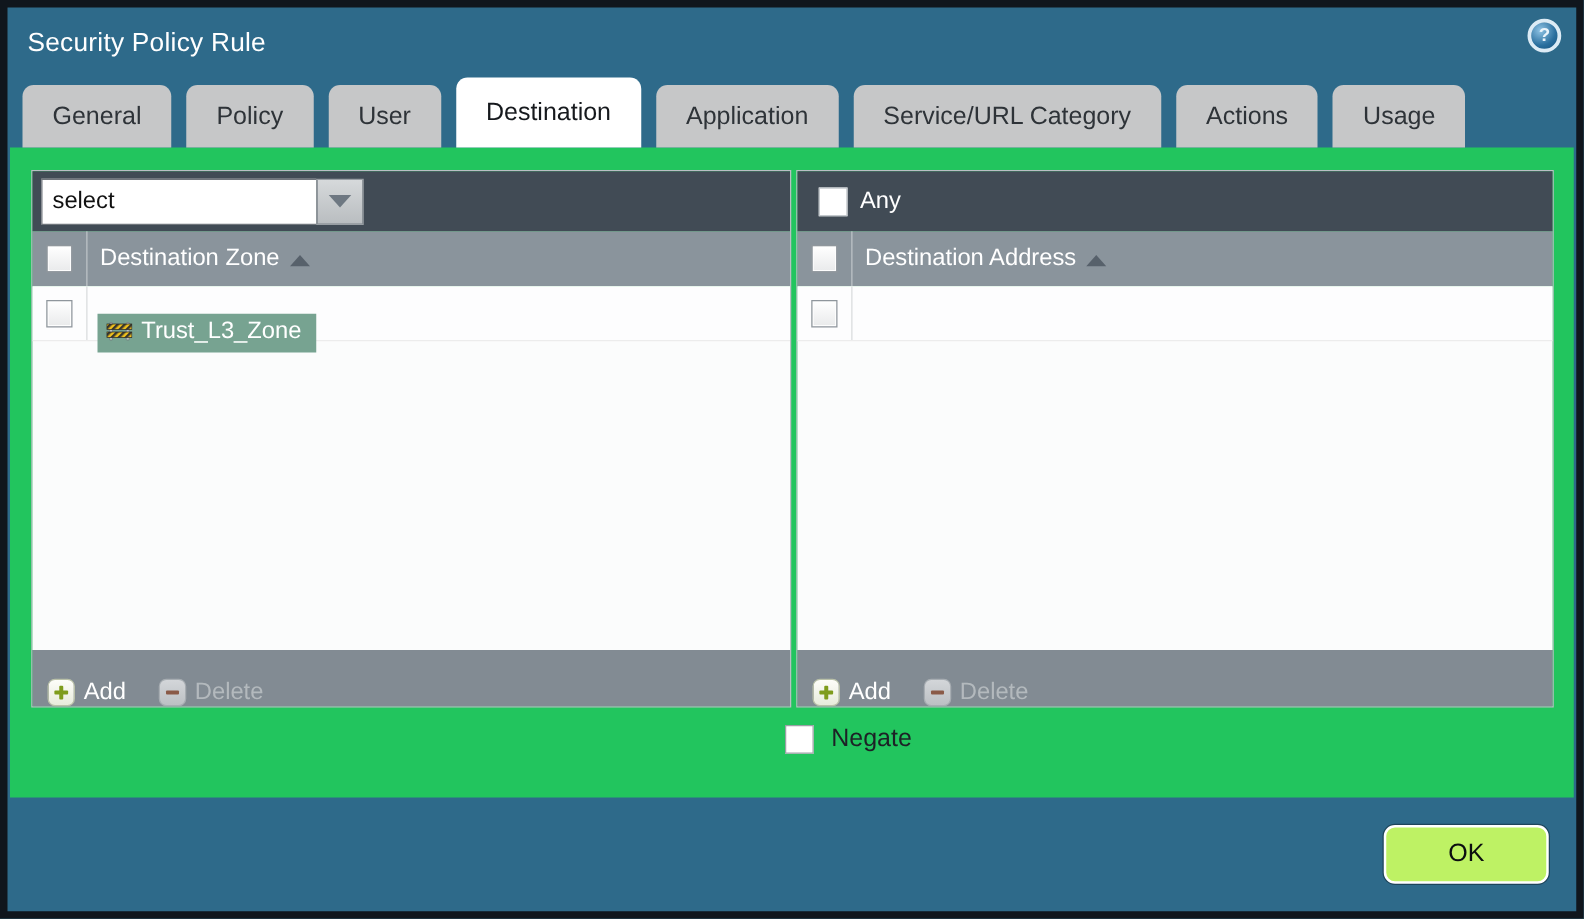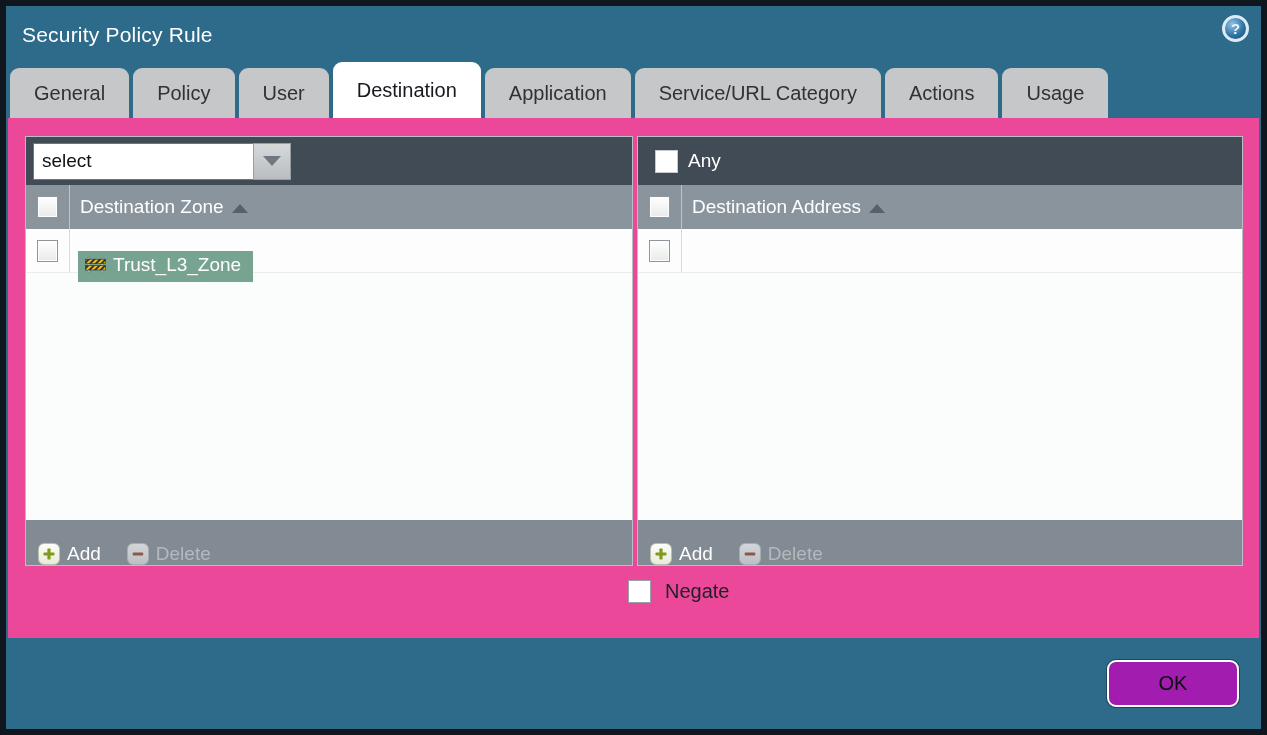--- a/index.html
+++ b/index.html
@@ -31,30 +31,30 @@
 
   
   .tabs {
     position:absolute; top:56px; left:4px; right:0; height:56px;
     display:flex; align-items:flex-end; gap:4px; z-index:2;
   }
   .tab {
     background:#c6c7c8; color:#2e3338;
     font-size:20px; padding:0 24px; height:50px;
     display:flex; align-items:center; justify-content:center;
-    border-radius:9px 9px 0 0; cursor:pointer; white-space:nowrap;
+    border-radius:9px 9px 0 0; cursor:pointer; white-space:nowrap;margin-left:8px;
   }
   .tab.active {
     background:#ffffff; color:#16191d; height:56px; z-index:3;
   }
 
   
   .content {
     position:absolute; top:112px; left:2px; width:1251px; height:520px;
-    background:#ec4899; z-index:1;
+    background:#22c55e; z-index:1;
   }
 
   
   .panel {
     position:absolute; top:18px; height:430px;
     display:flex; flex-direction:column;
     border:1px solid #b9bfc4;
   }
   .panel-left  { left:17px;  width:608px; }
   .panel-right { left:629px; width:606px; }
@@ -149,21 +149,21 @@
     position:absolute; left:0; right:0; bottom:0; height:91px;
     display:flex; align-items:center; justify-content:flex-end;
     gap:13px; padding-right:22px;
   }
   .dlg-btn {
     width:132px; height:47px; border-radius:9px;
     border:2px solid #ffffff; font-family:"Liberation Sans", sans-serif;
     font-size:20px; color:#0c0e10; cursor:pointer;
     box-shadow:0 0 0 1px rgba(0,0,0,.35);
   }
-  .dlg-btn.ok { background:#a21caf; }
+  .dlg-btn.ok { background:#bef264; }
   .dlg-btn.cancel { background:#c9cacd; }
 </style>
 </head>
 <body>
 
 <div class="window">
 
   <div class="titlebar">
     <span>Security Policy Rule</span>
   </div>

